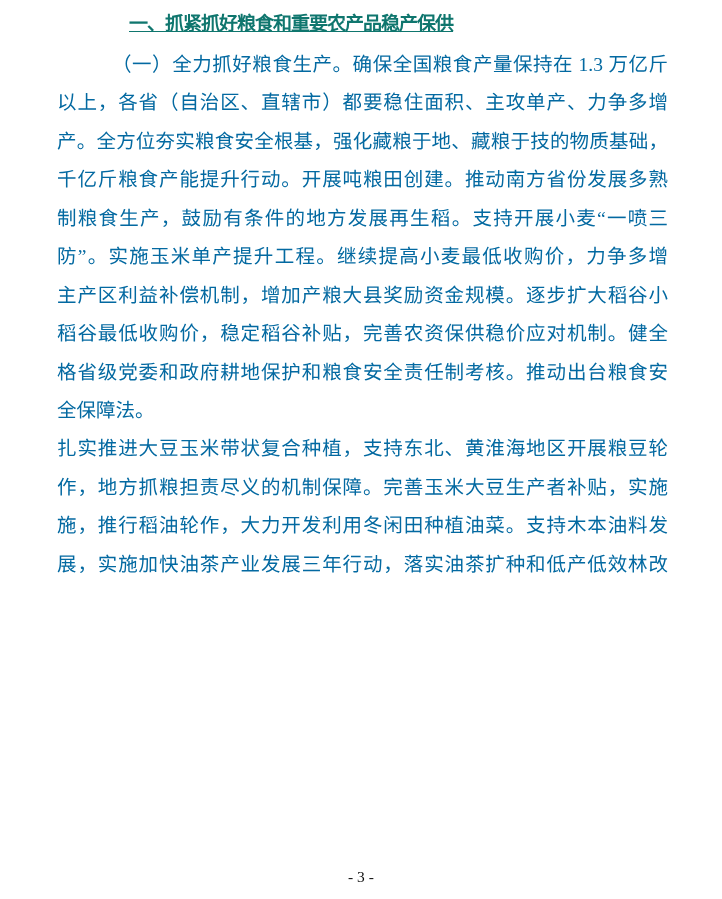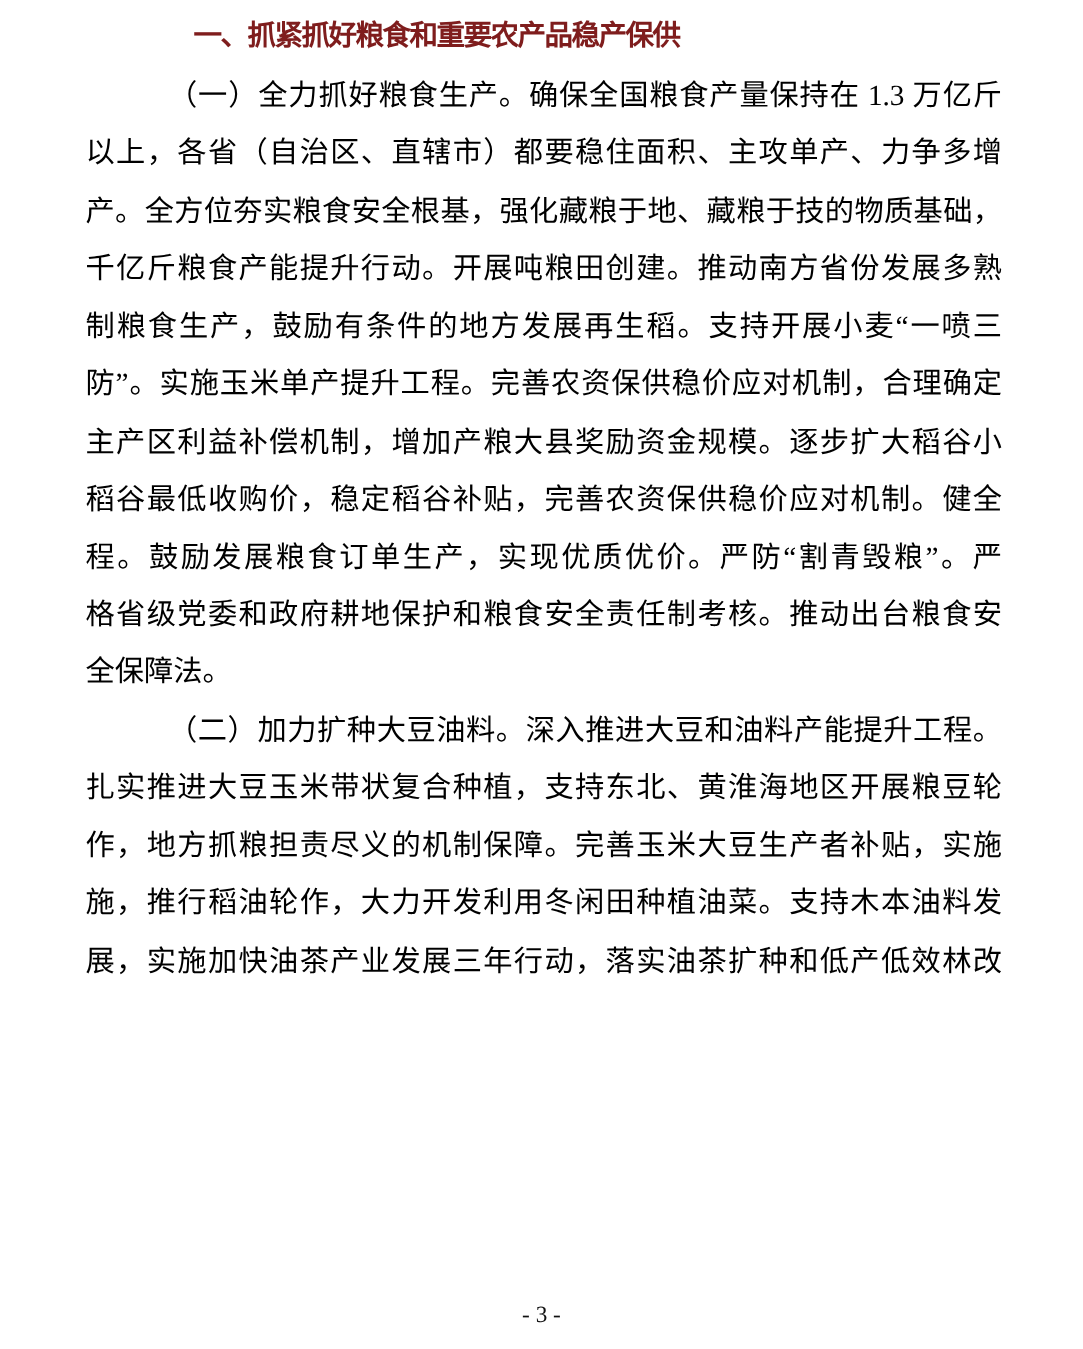--- a/index.html
+++ b/index.html
@@ -16,34 +16,35 @@
     font-family: "Liberation Serif", serif;
     color: #1e1e1e;
   }
   .heading {
     position: absolute;
     left: 129px;
     top: 8px;
     font-size: 19px;
     font-weight: bold;
     letter-spacing: -1px;
-    color: #7f1d1d;
+    color: #0f766e;
     white-space: nowrap;
+    text-decoration: underline;
   }
   .body-text {
     position: absolute;
     left: 57px;
     top: 46px;
     width: 611px;
   }
   .line {
     height: 38.45px;
     line-height: 38.45px;
     font-size: 19.5px;
-    color: #000000;
+    color: #0369a1;
     text-align: justify;
     text-align-last: justify;
     text-justify: inter-character;
     overflow: hidden;
   }
   .line.first {
     text-indent: 55px;
   }
   .line.last {
     text-align: center;
@@ -68,30 +69,28 @@
   <div class="heading">一、抓紧抓好粮食和重要农产品稳产保供</div>
 
   <div class="body-text">
 
     <div>
       <div class="line first">（一）全力抓好粮食生产。确保全国粮食产量保持在 1.3 万亿斤</div>
       <div class="line">以上，各省（自治区、直辖市）都要稳住面积、主攻单产、力争多增</div>
       <div class="line">产。全方位夯实粮食安全根基，强化藏粮于地、藏粮于技的物质基础，</div>
       <div class="line">千亿斤粮食产能提升行动。开展吨粮田创建。推动南方省份发展多熟</div>
       <div class="line">制粮食生产，鼓励有条件的地方发展再生稻。支持开展小麦“一喷三</div>
-      <div class="line">防”。实施玉米单产提升工程。完善农资保供稳价应对机制，合理确定</div>
+      <div class="line">防”。实施玉米单产提升工程。继续提高小麦最低收购价，力争多增</div>
       <div class="line">主产区利益补偿机制，增加产粮大县奖励资金规模。逐步扩大稻谷小</div>
       <div class="line">稻谷最低收购价，稳定稻谷补贴，完善农资保供稳价应对机制。健全</div>
-      <div class="line">程。鼓励发展粮食订单生产，实现优质优价。严防“割青毁粮”。严</div>
       <div class="line">格省级党委和政府耕地保护和粮食安全责任制考核。推动出台粮食安</div>
       <div class="line last">全保障法。</div>
     </div>
 
     <div>
-      <div class="line first">（二）加力扩种大豆油料。深入推进大豆和油料产能提升工程。</div>
       <div class="line">扎实推进大豆玉米带状复合种植，支持东北、黄淮海地区开展粮豆轮</div>
       <div class="line">作，地方抓粮担责尽义的机制保障。完善玉米大豆生产者补贴，实施</div>
       <div class="line">施，推行稻油轮作，大力开发利用冬闲田种植油菜。支持木本油料发</div>
       <div class="line">展，实施加快油茶产业发展三年行动，落实油茶扩种和低产低效林改</div>
     </div>
 
   </div>
 
   <div class="page-footer">- 3 -</div>
 

